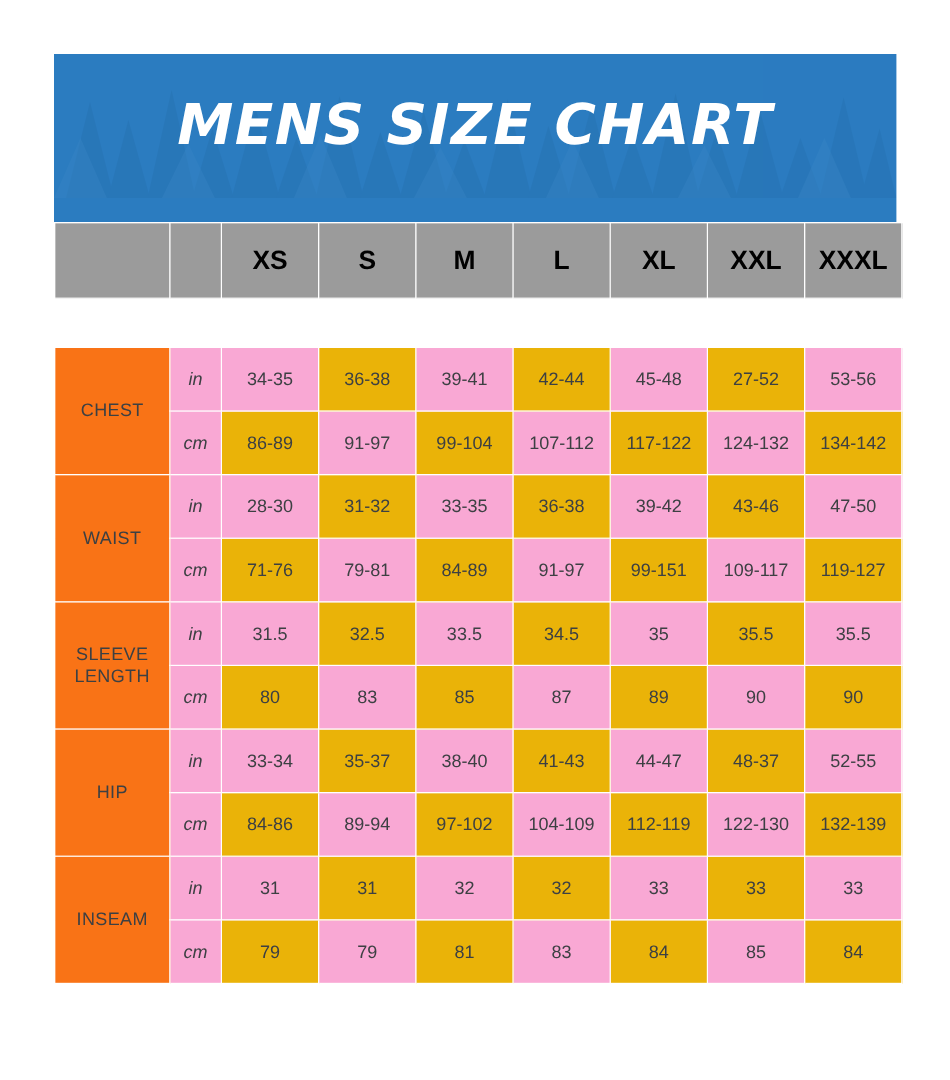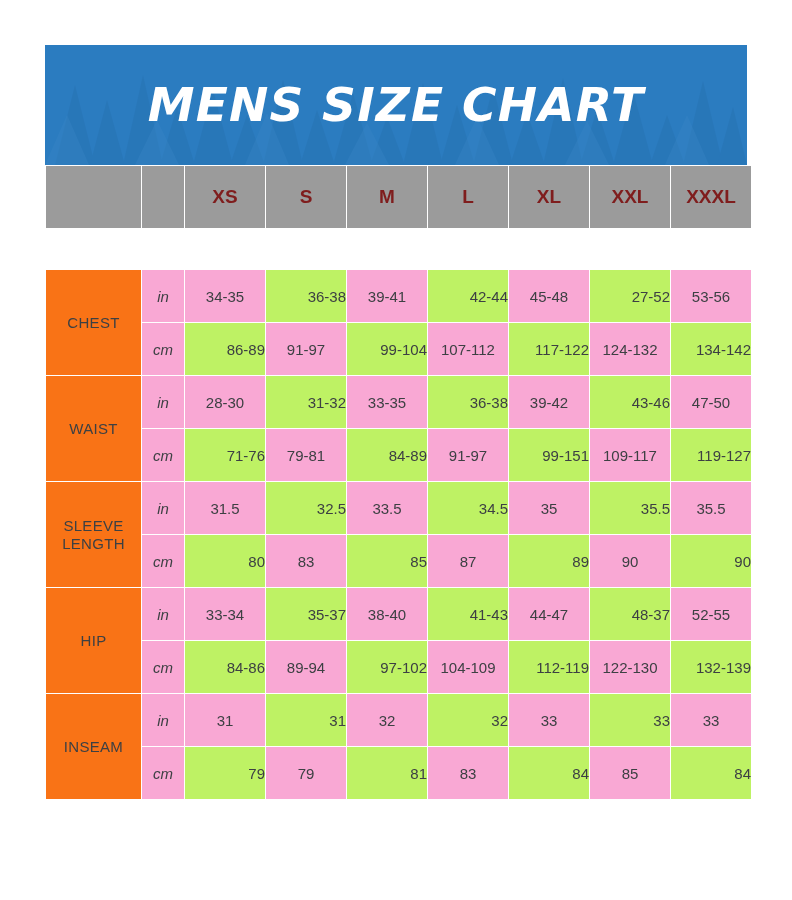--- a/index.html
+++ b/index.html
@@ -19,21 +19,21 @@
   }
   .chart-wrap {
     position: absolute;
     left: 45px;
     top: 45px;
     width: 702px;
   }
   
   .banner {
     position: relative;
-    height: 120px;
+    height: 140px;
     background: #2b7cc0;
     overflow: hidden;
   }
   .banner .trees {
     position: absolute;
     inset: 0;
     opacity: 0.30;
   }
   .banner-title {
     position: relative;
@@ -62,22 +62,22 @@
     color: #3d4043;
     padding: 0;
   }
   
   col.c-label { width: 96px; }
   col.c-unit  { width: 43px; }
   col.c-size  { width: 81px; }
 
   tr.head-row th {
     background: #9b9b9b;
-    color: #7f1d1d;
-    font-size: 19px;
+    color: #000000;
+    font-size: 22px;
     font-weight: bold;
     height: 62px;
   }
   tr.head-row th.blank-left {
     background: #9b9b9b;
   }
   tr.spacer-row td {
     background: #ffffff;
     height: 40px;
     border: 1px solid #ffffff;
@@ -94,21 +94,21 @@
     background: #f9a8d4;
     color: #ffffff;
     font-size: 14px;
     font-style: italic;
   }
   td.val {
     height: 52px;
     font-size: 15px;
   }
   td.val.light { background: #f9a8d4; }
-  td.val.shade { background: #bef264; text-align: right; }
+  td.val.shade { background: #eab308; }
 </style>
 </head>
 <body>
 
 <div id="page">
   <div class="chart-wrap">
 
     <div class="banner">
       <svg class="trees" viewBox="0 0 702 120" preserveAspectRatio="none">
         <rect x="0" y="0" width="702" height="120" fill="#2b7cc0"></rect>

